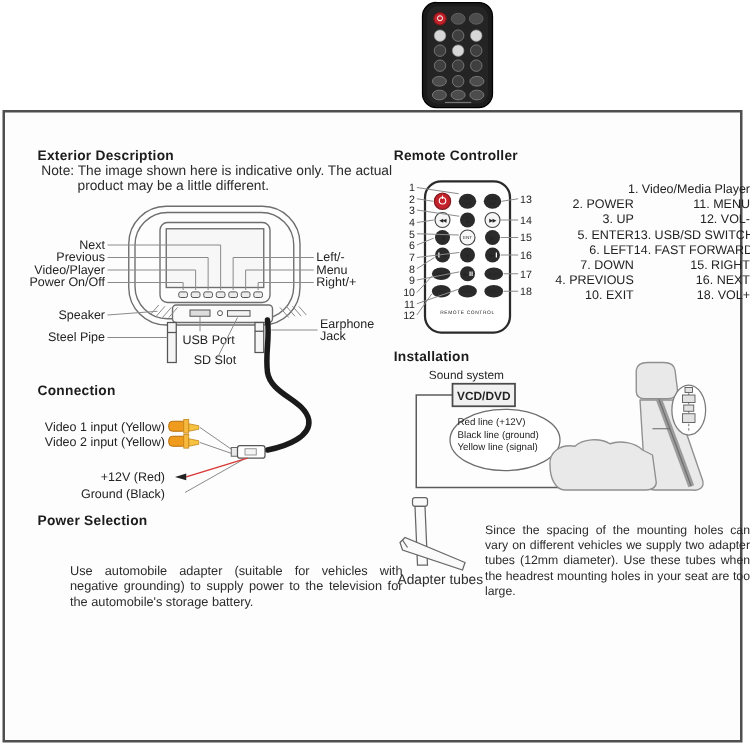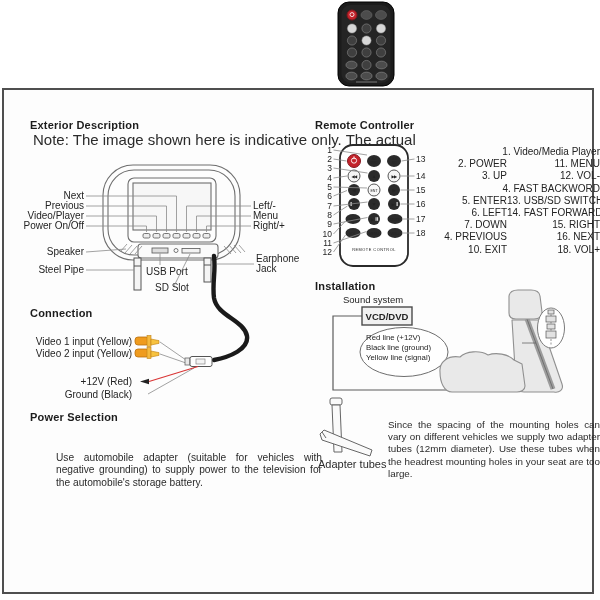--- a/index.html
+++ b/index.html
@@ -1,21 +1,21 @@
 <!DOCTYPE html>
 <html><head>
 <meta charset="utf-8">
 <style>
   html,body{margin:0;padding:0;background:#fff;}
   .page{position:relative;width:600px;height:600px;background:#fff;overflow:hidden;
         font-family:"Liberation Sans","DejaVu Sans",sans-serif;color:#222;}
   .box{position:absolute;left:2px;top:88px;width:592px;height:506px;
        border:2px solid #4f4f4f;background:#fdfdfd;box-sizing:border-box;}
   .h{position:absolute;font-size:11px;font-weight:bold;color:#1c1c1c;letter-spacing:.2px;white-space:nowrap;}
-  .t{position:absolute;font-size:15px;color:#2b2b2b;white-space:nowrap;}
+  .t{position:absolute;font-size:11px;color:#2b2b2b;white-space:nowrap;}
   .jp{position:absolute;font-size:10.2px;color:#2b2b2b;text-align:justify;line-height:12.4px;margin:16px;}
   svg{position:absolute;overflow:visible;}
   svg text{font-family:"Liberation Sans","DejaVu Sans",sans-serif;fill:#242424;}
   .lbl{font-size:10px;}
   .num{font-size:8.5px;fill:#333;}
   .legend{position:absolute;left:428px;top:146px;width:172px;font-size:10px;line-height:12.2px;color:#232323;}
   .lrow{display:grid;grid-template-columns:79px 1fr;white-space:nowrap;text-align:right;}
   .leader{stroke:#8a8a8a;stroke-width:.8;fill:none;}
 </style>
 </head>
@@ -49,20 +49,21 @@
         <ellipse cx="32.5" cy="76" rx="5.6" ry="3.9" fill="#4c4c4c"></ellipse>
         <ellipse cx="47.5" cy="76" rx="5.6" ry="3.9" fill="#4c4c4c"></ellipse>
     </g>
     <rect x="22" y="81.5" width="21" height="1" fill="#777"></rect>
   </svg>
 
   <div class="box"></div>
 
   <div class="h" style="left:30px;top:119px">Exterior Description</div>
   <div class="t" style="left:33px;top:131px">Note: The image shown here is indicative only. The actual</div>
+  <div class="t" style="left:62px;top:143px">product may be a little different.</div>
   <div class="h" style="left:315px;top:119px">Remote Controller</div>
   <div class="h" style="left:30px;top:307px">Connection</div>
   <div class="h" style="left:315px;top:280px">Installation</div>
   <div class="h" style="left:30px;top:411px">Power Selection</div>
   <p class="jp" style="left:40px;top:436px;width:266px">Use automobile adapter (suitable for vehicles with negative grounding) to supply power to the television for the automobile's storage battery.</p>
 
   <svg style="left:28px;top:158px" width="280" height="256" viewBox="0 0 280 256">
 
     <g stroke="#6e6e6e" fill="none" stroke-width="1.1">
       <rect x="75" y="7" width="137" height="95" rx="30"></rect>
@@ -264,23 +265,20 @@
       </div>
     <div class="lrow">
         <span>2. POWER</span>
         <span>11. MENU</span>
       </div>
     <div class="lrow">
         <span>3. UP</span>
         <span>12. VOL-</span>
       </div>
     <div class="lrow">
-        <span style="grid-column:1/3">4. FAST BACKWORD</span>
-      </div>
-    <div class="lrow">
         <span>5. ENTER</span>
         <span>13. USB/SD SWITCH</span>
       </div>
     <div class="lrow">
         <span>6. LEFT</span>
         <span>14. FAST FORWARD</span>
       </div>
     <div class="lrow">
         <span>7. DOWN</span>
         <span>15. RIGHT</span>

